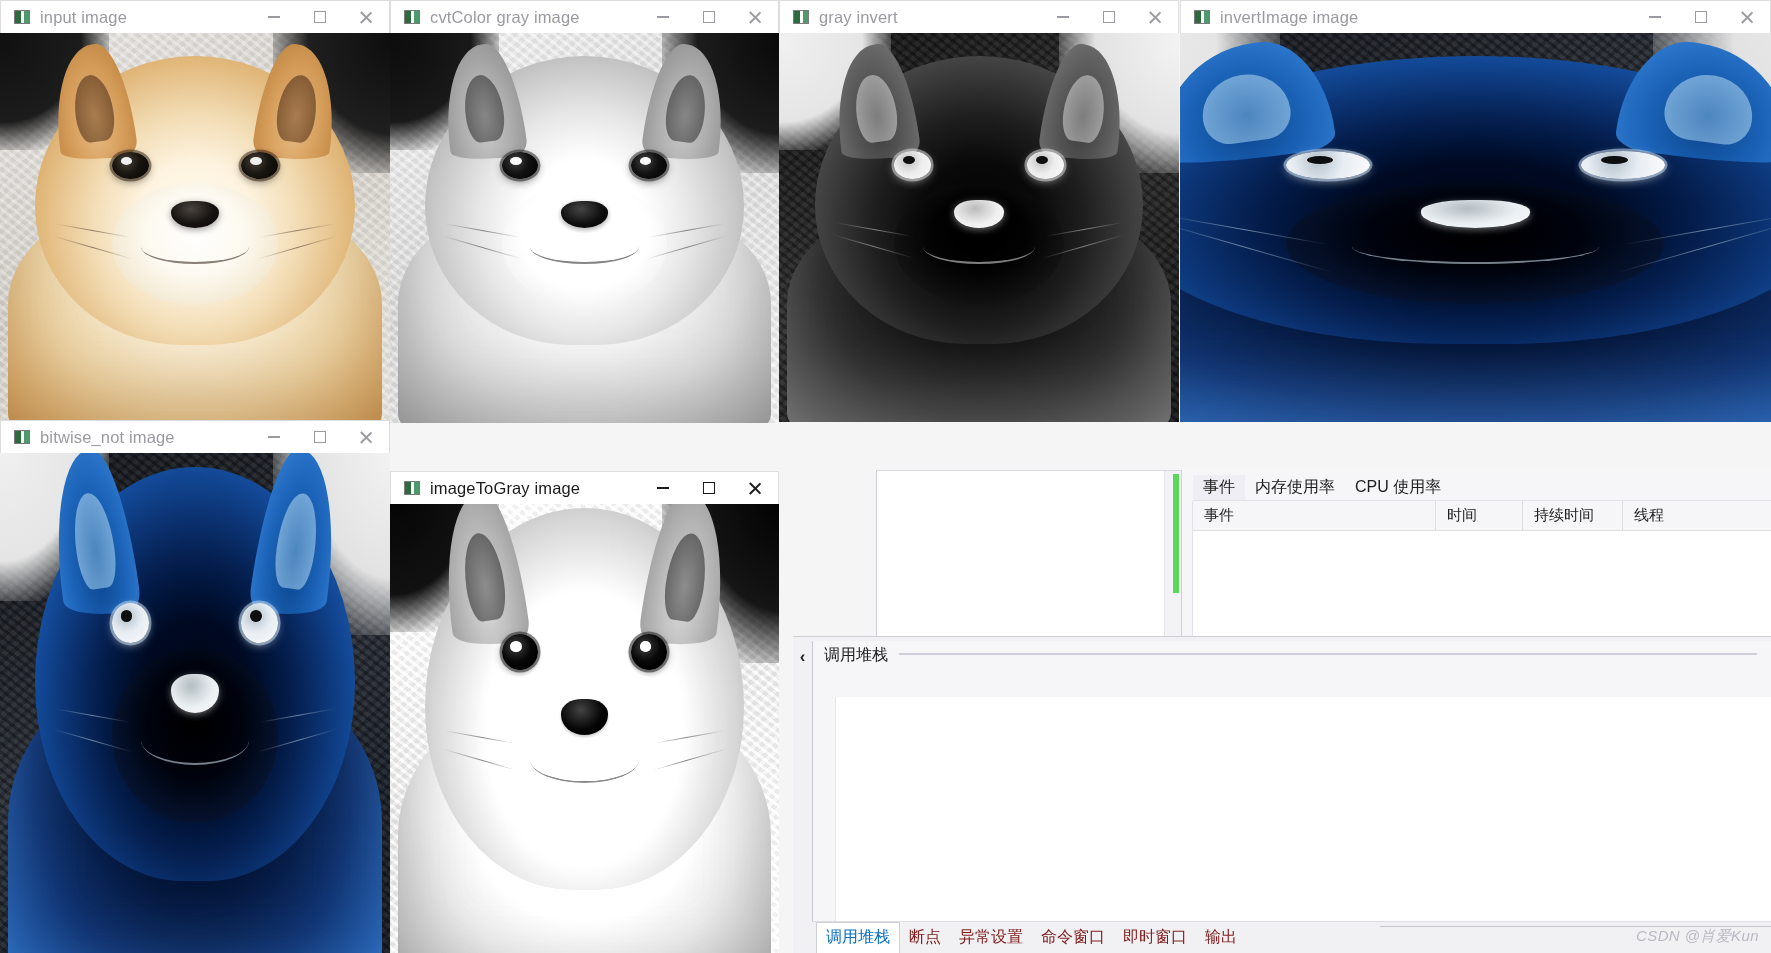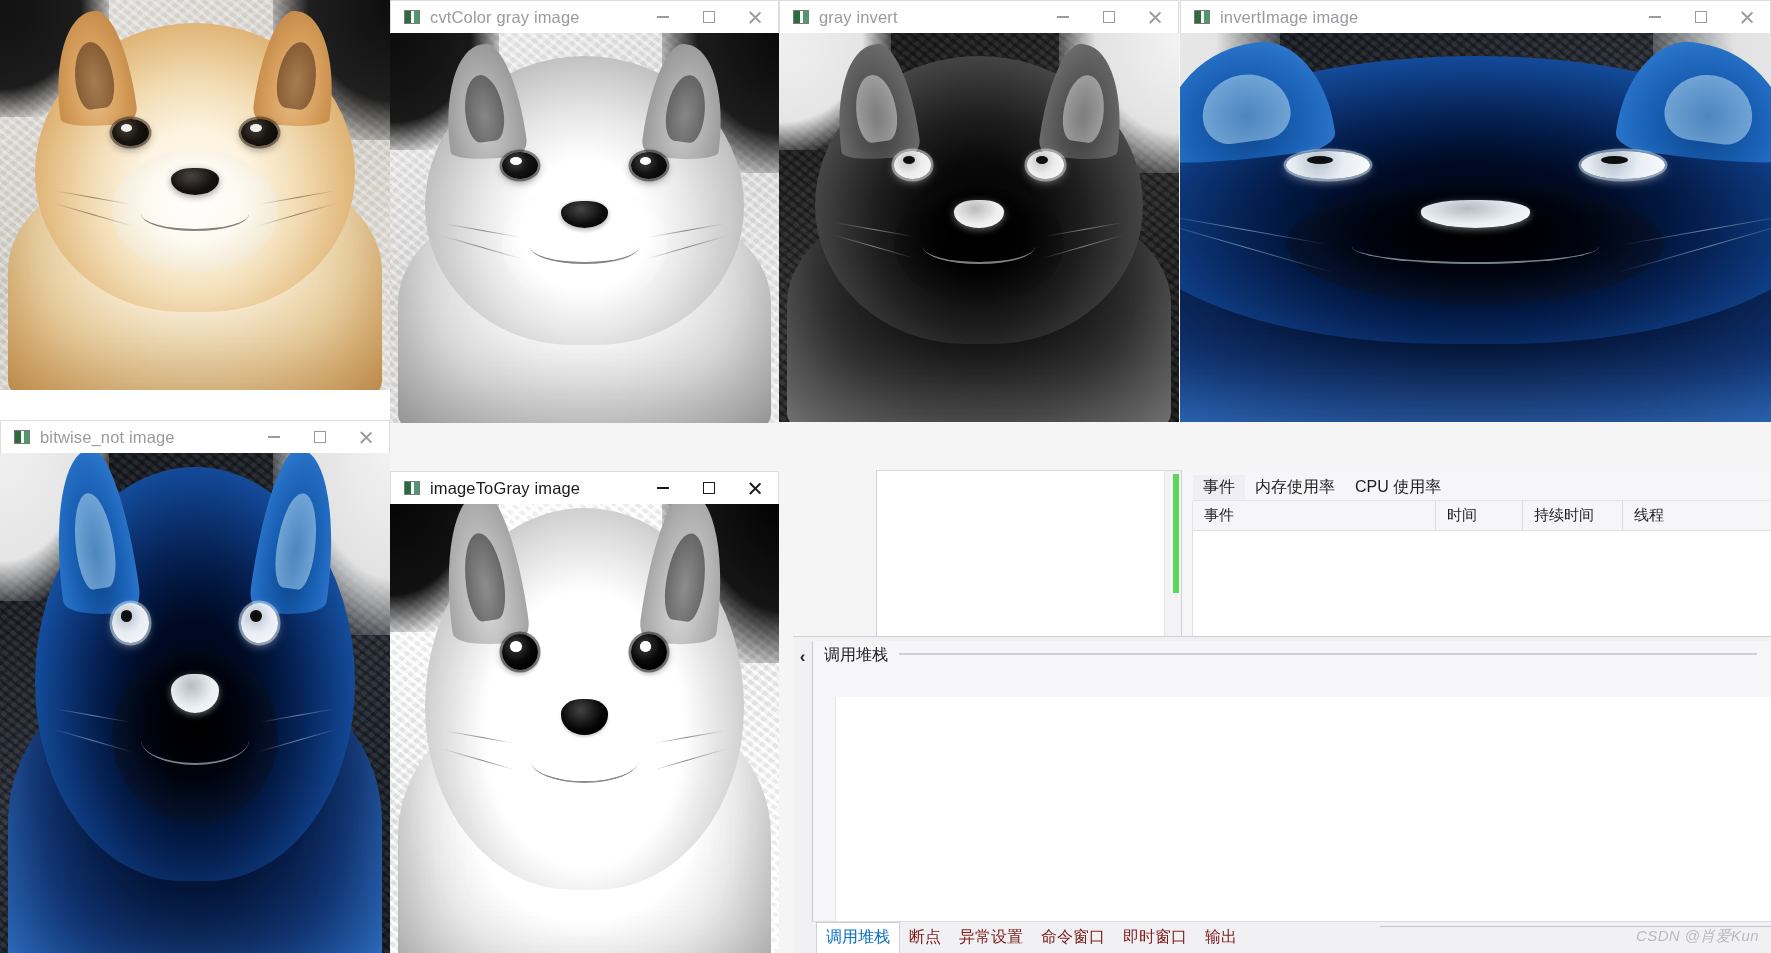--- a/index.html
+++ b/index.html
@@ -407,20 +407,39 @@
       <div class="vs-bottom-tab">命令窗口</div>
       <div class="vs-bottom-tab">即时窗口</div>
       <div class="vs-bottom-tab">输出</div>
     </div>
   </div>
 
   <div class="csdn-rule"></div>
   <div class="csdn-watermark">CSDN @肖爱Kun</div>
 
   <div class="cvwin" id="w-input" style="left:0px; top:0px; width:390px; height:423px;">
+    <div class="titlebar">
+      <span class="app-icon">
+          <i class="s1"></i>
+          <i class="s2"></i>
+          <i class="s3"></i>
+        </span>
+      <span class="wtitle">input image</span>
+      <span class="wbtns">
+        <span class="wbtn">
+            <i class="ic-min"></i>
+          </span>
+        <span class="wbtn">
+            <i class="ic-max"></i>
+          </span>
+        <span class="wbtn">
+            <i class="ic-close"></i>
+          </span>
+      </span>
+    </div>
     <div class="canvas" style="height:390px;">
       <div class="dog">
         <div class="bg"></div>
           <div class="couch-l"></div>
           <div class="couch-r"></div>
         <div class="body"></div>
         <div class="head">
           <div class="ear l">
               <div class="inner"></div>
             </div>

